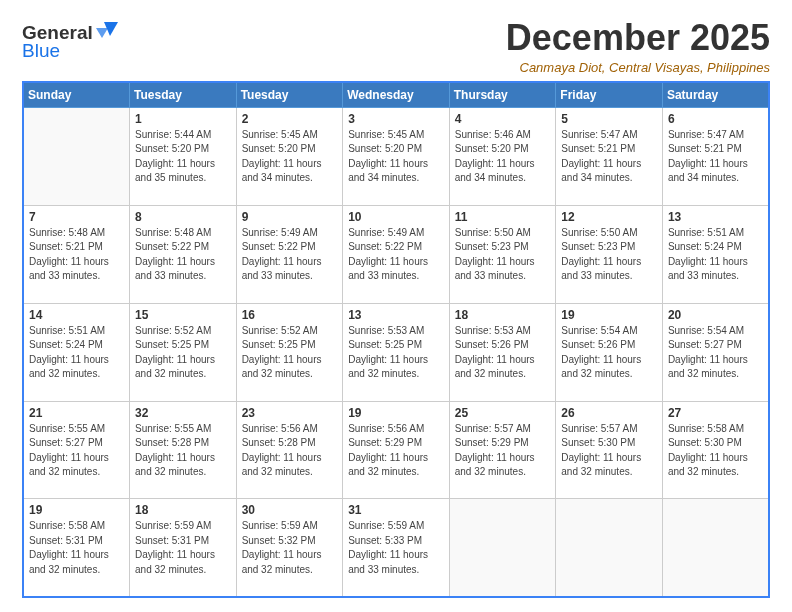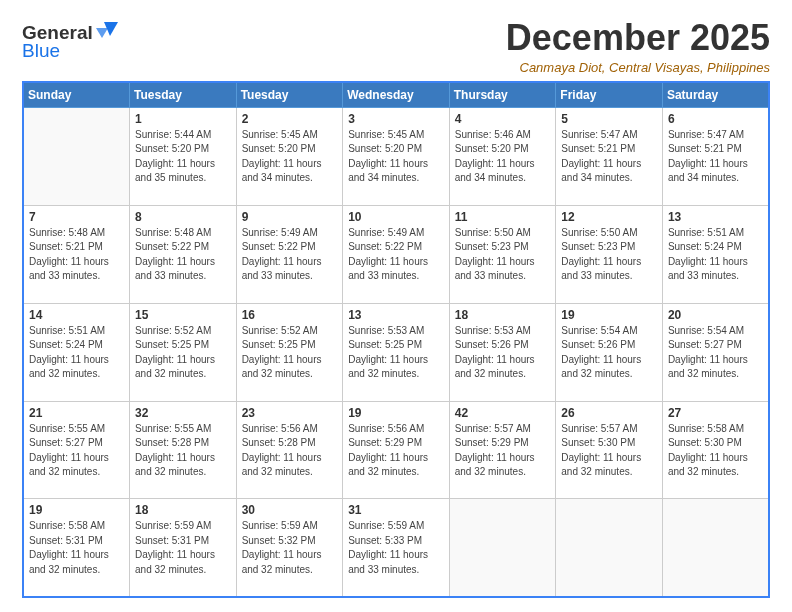--- a/index.html
+++ b/index.html
@@ -217,21 +217,21 @@
           </td>
           <td>
             <span class="day-num">23</span>
             <div class="day-info">Sunrise: 5:56 AM<br>Sunset: 5:28 PM<br>Daylight: 11 hours and 32 minutes.</div>
           </td>
           <td>
             <span class="day-num">19</span>
             <div class="day-info">Sunrise: 5:56 AM<br>Sunset: 5:29 PM<br>Daylight: 11 hours and 32 minutes.</div>
           </td>
           <td>
-            <span class="day-num">42</span>
+            <span class="day-num">25</span>
             <div class="day-info">Sunrise: 5:57 AM<br>Sunset: 5:29 PM<br>Daylight: 11 hours and 32 minutes.</div>
           </td>
           <td>
             <span class="day-num">26</span>
             <div class="day-info">Sunrise: 5:57 AM<br>Sunset: 5:30 PM<br>Daylight: 11 hours and 32 minutes.</div>
           </td>
           <td>
             <span class="day-num">27</span>
             <div class="day-info">Sunrise: 5:58 AM<br>Sunset: 5:30 PM<br>Daylight: 11 hours and 32 minutes.</div>
           </td>

